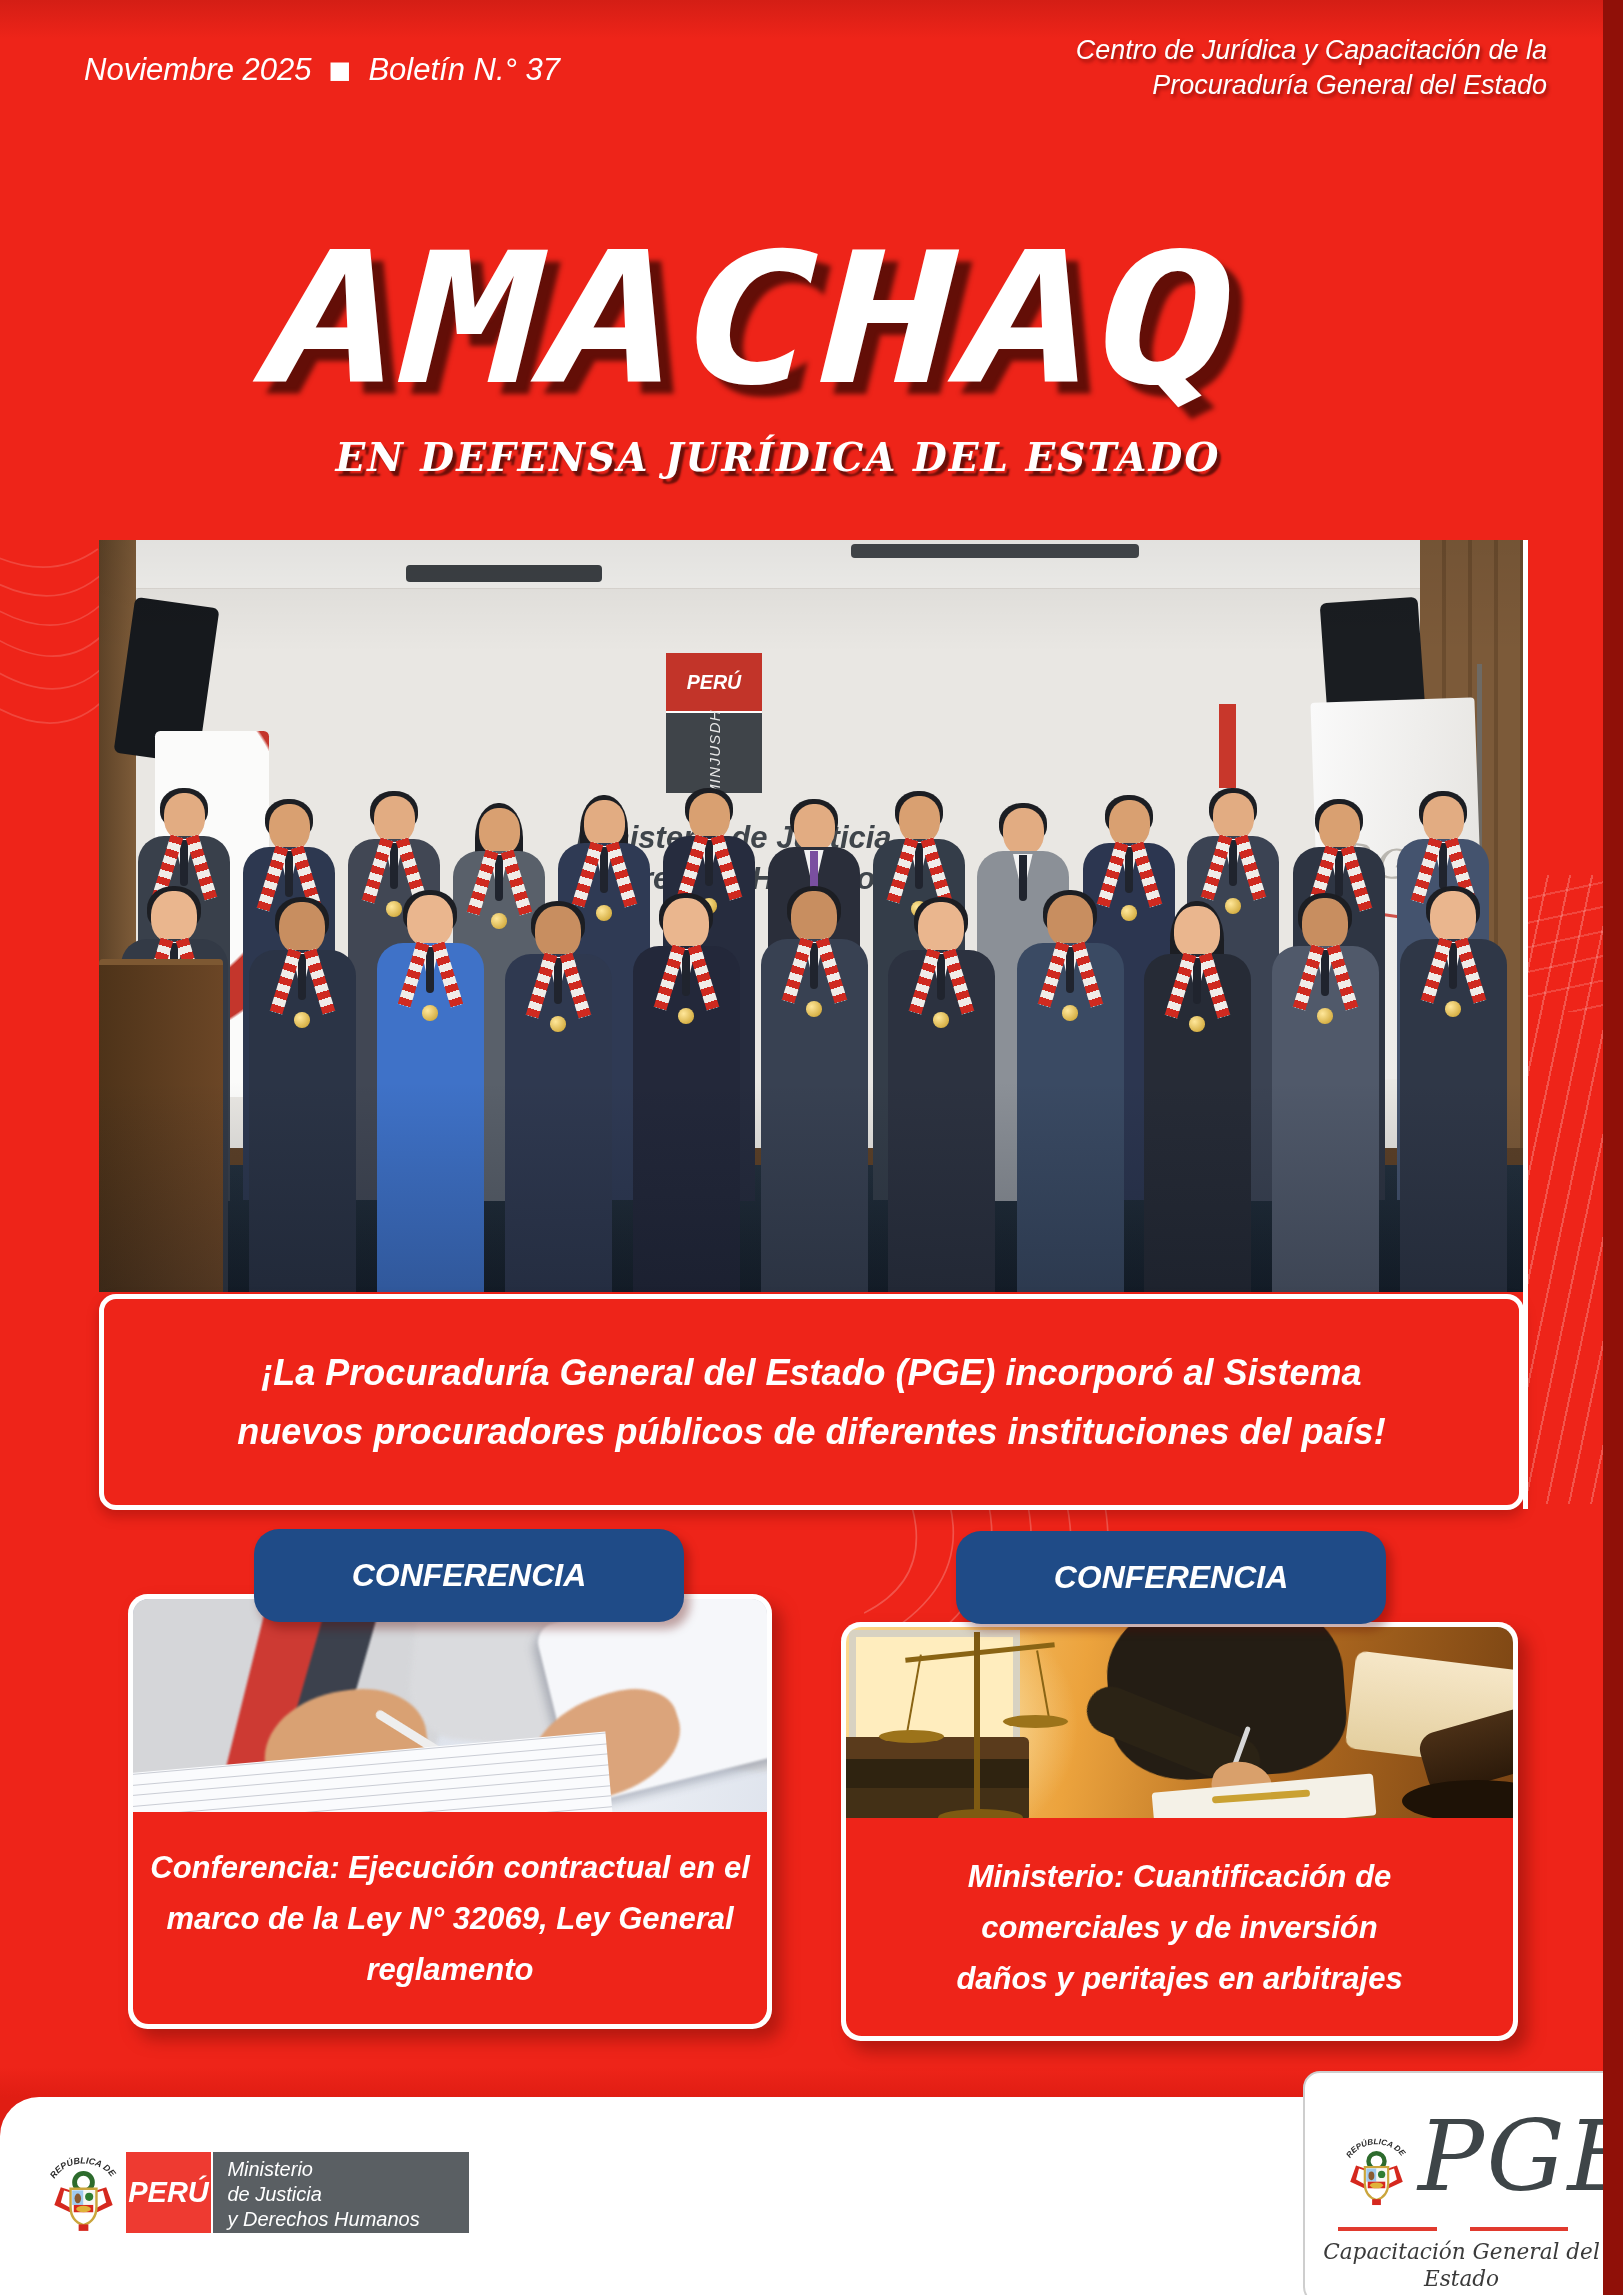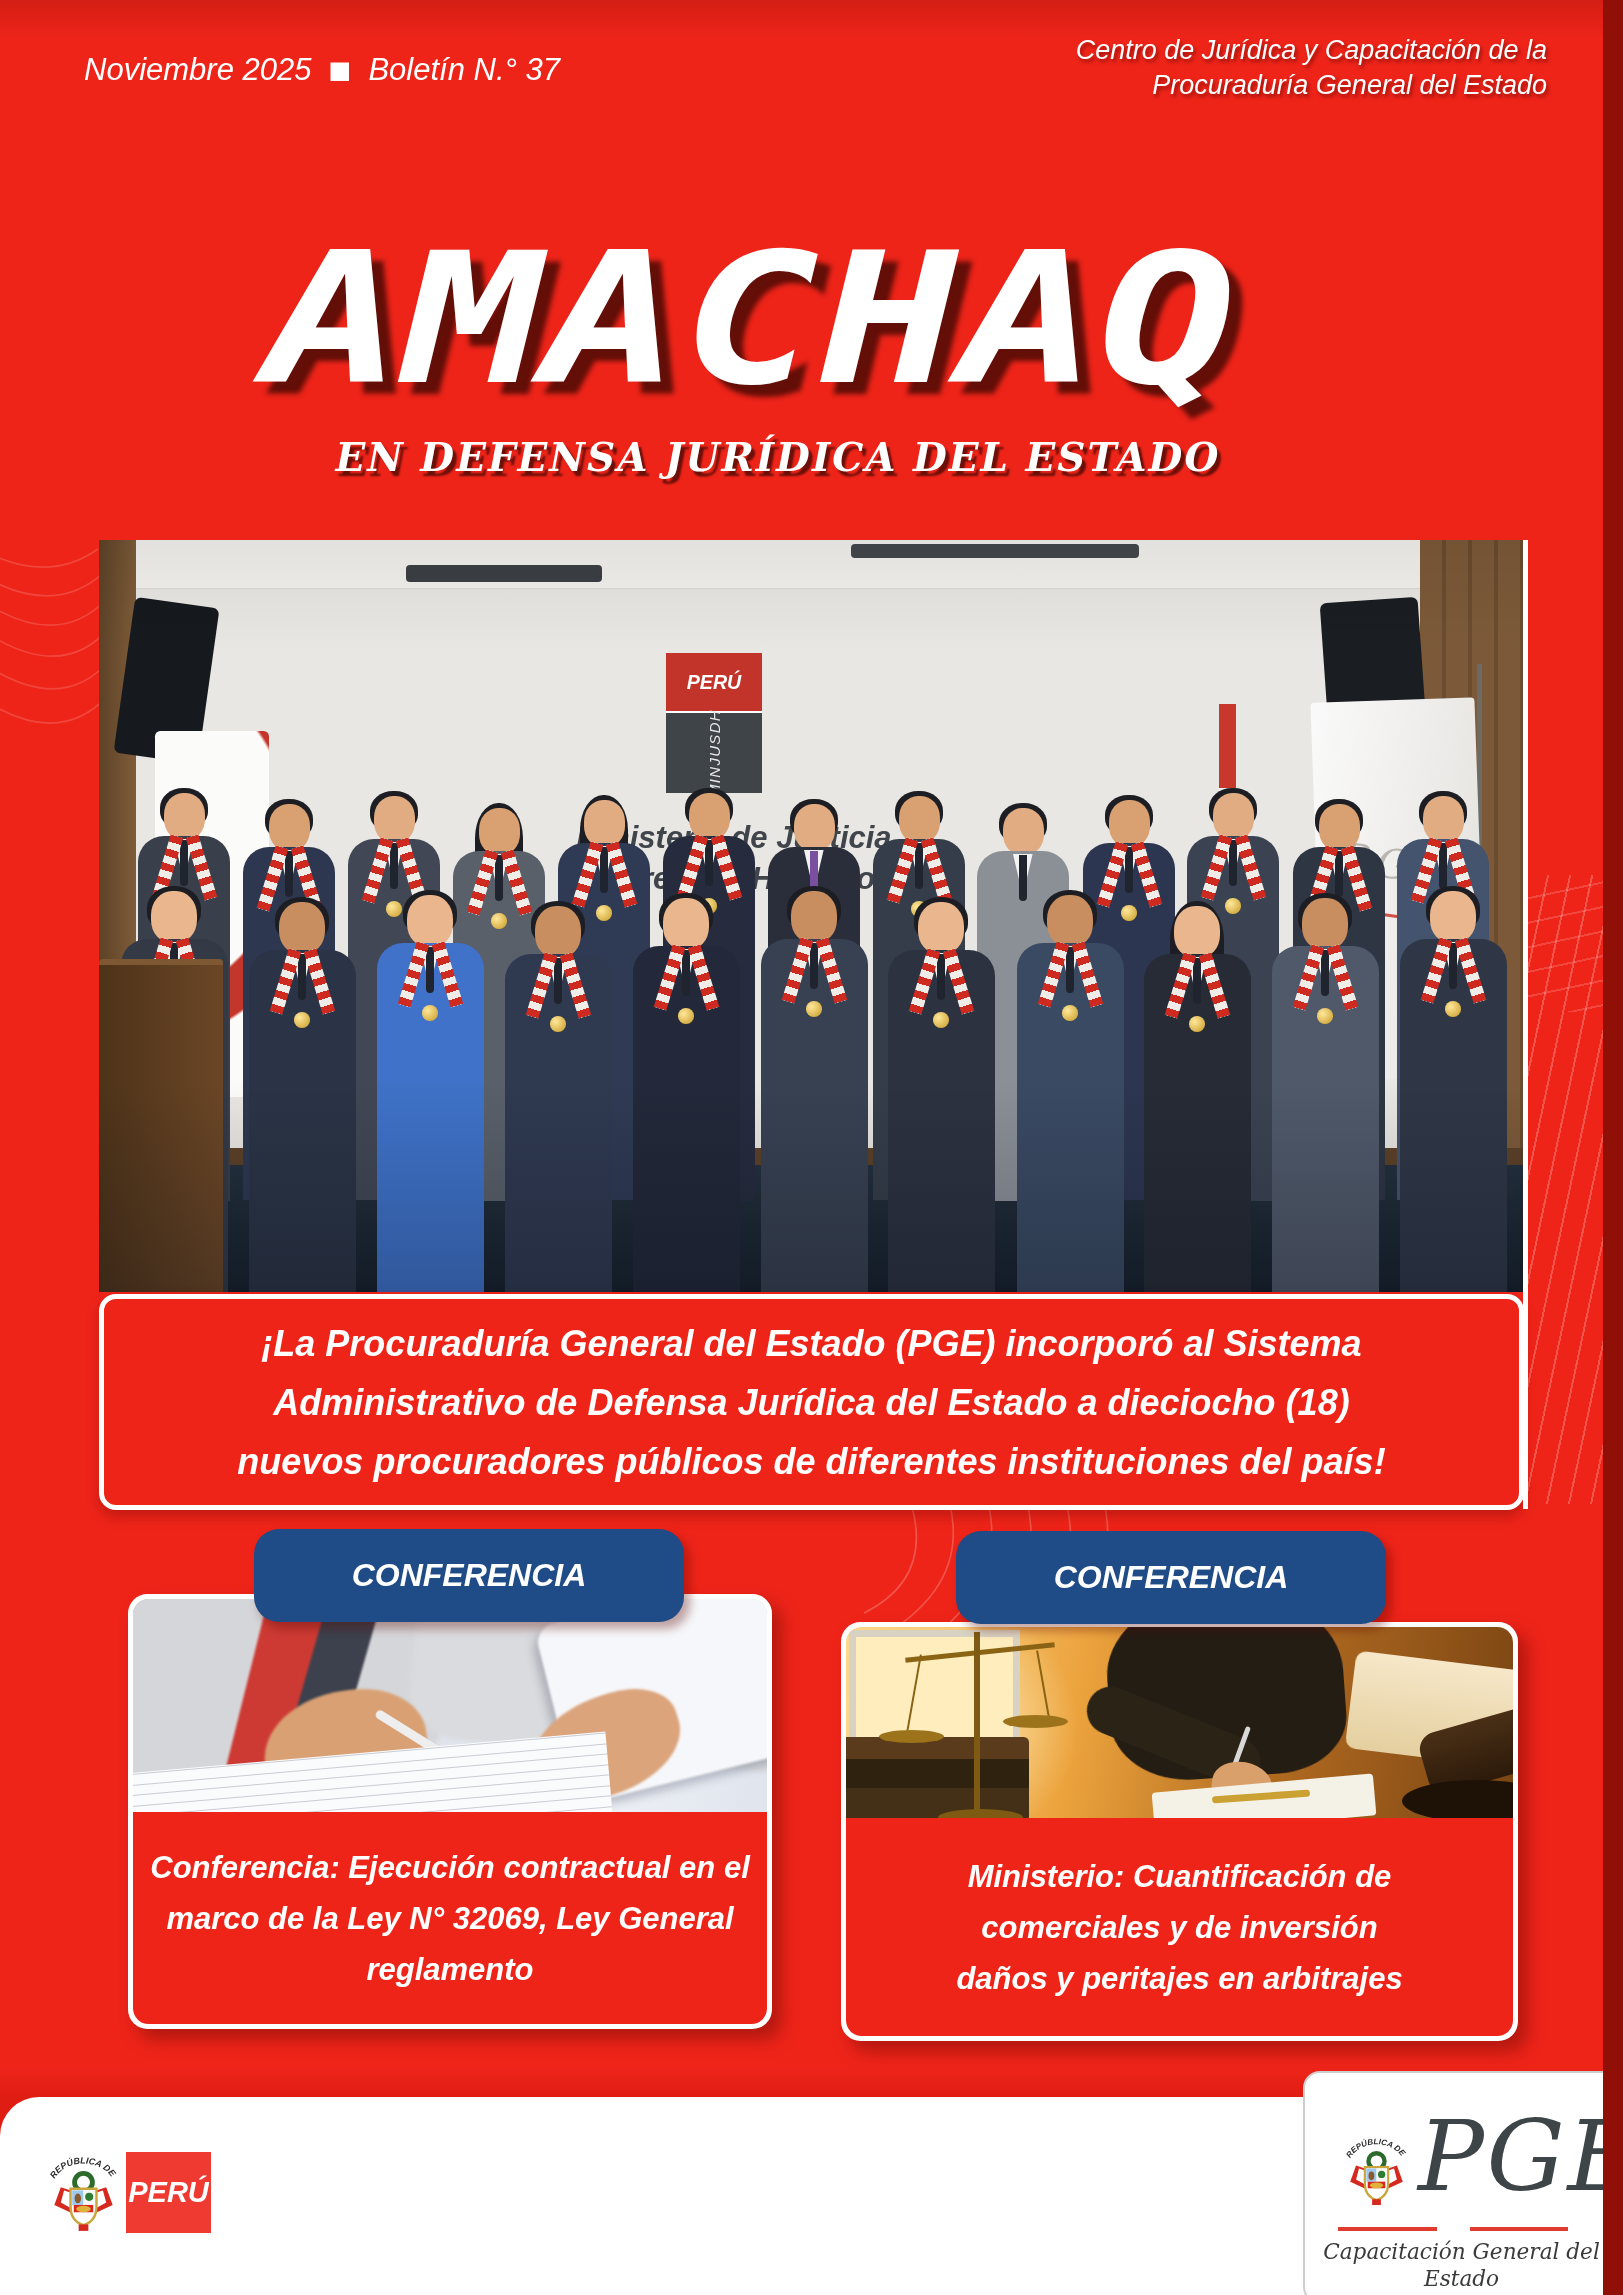--- a/index.html
+++ b/index.html
@@ -506,21 +506,20 @@
           <div class="sashR" style="top:47px;left:67px"></div>
           <div class="medal" style="top:110px;left:48px"></div>
         </div>
       </div>
     <div class="p ph-podium"></div>
     <div class="p ph-shade"></div>
   </div>
 
   <div class="caption-box">
     <div>¡La Procuraduría General del Estado (PGE) incorporó al Sistema</div>
-    <div>Administrativo de Defensa Jurídica del Estado a dieciocho (18)</div>
     <div>nuevos procuradores públicos de diferentes instituciones del país!</div>
   </div>
 
   <div class="ribbon ribbon-left">CONFERENCIA</div>
   <div class="ribbon ribbon-right">CONFERENCIA</div>
 
   <div class="card card-left">
     <div class="img">
       <div class="s sl-bg"></div>
       <div class="s sl-suit"></div>
@@ -569,20 +568,25 @@
       <div>daños y peritajes en arbitrajes</div>
     </div>
   </div>
 
   <div class="footer-band"></div>
 
   <svg class="coat coat-left" viewBox="0 0 100 100">
     <use href="#escudo"></use>
   </svg>
   <div class="peru-box">PERÚ</div>
+  <div class="minjus-box">
+    <div>Ministerio</div>
+    <div>de Justicia</div>
+    <div>y Derechos Humanos</div>
+  </div>
 
   <div class="pge-card">
     <svg class="pge-coat" viewBox="0 0 100 100">
       <use href="#escudo"></use>
     </svg>
     <div class="pge-acronym">PGE</div>
     <div class="pge-line1"></div>
     <div class="pge-line2"></div>
     <div class="pge-name">
       <div>Capacitación General del</div>

